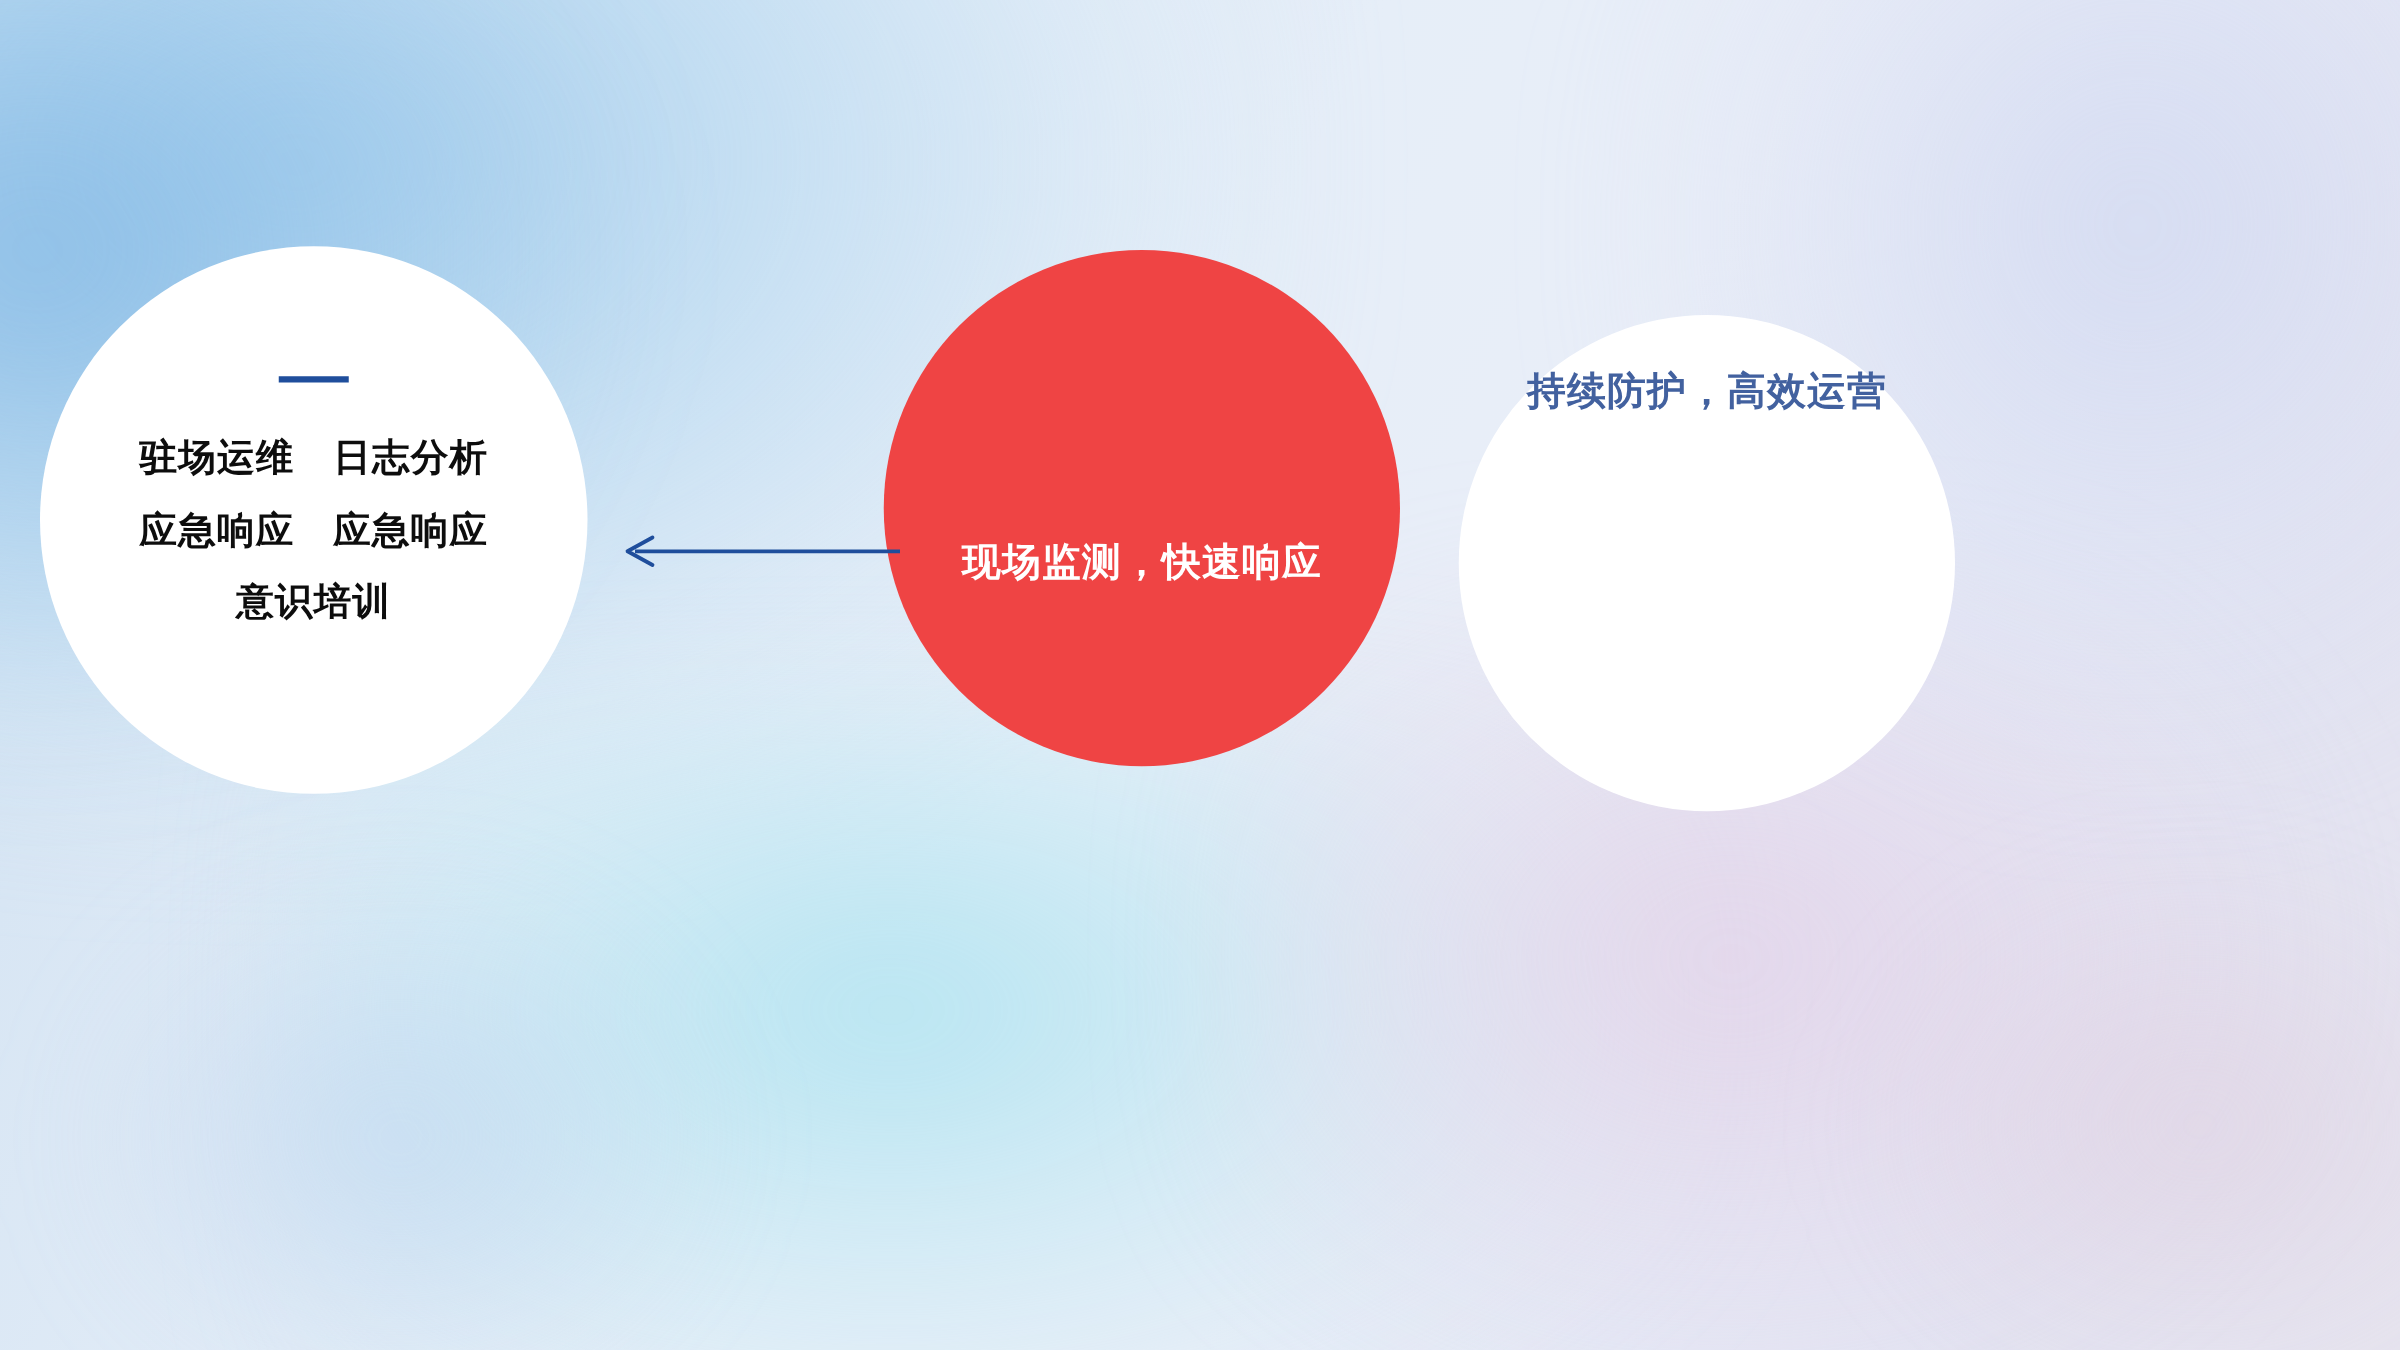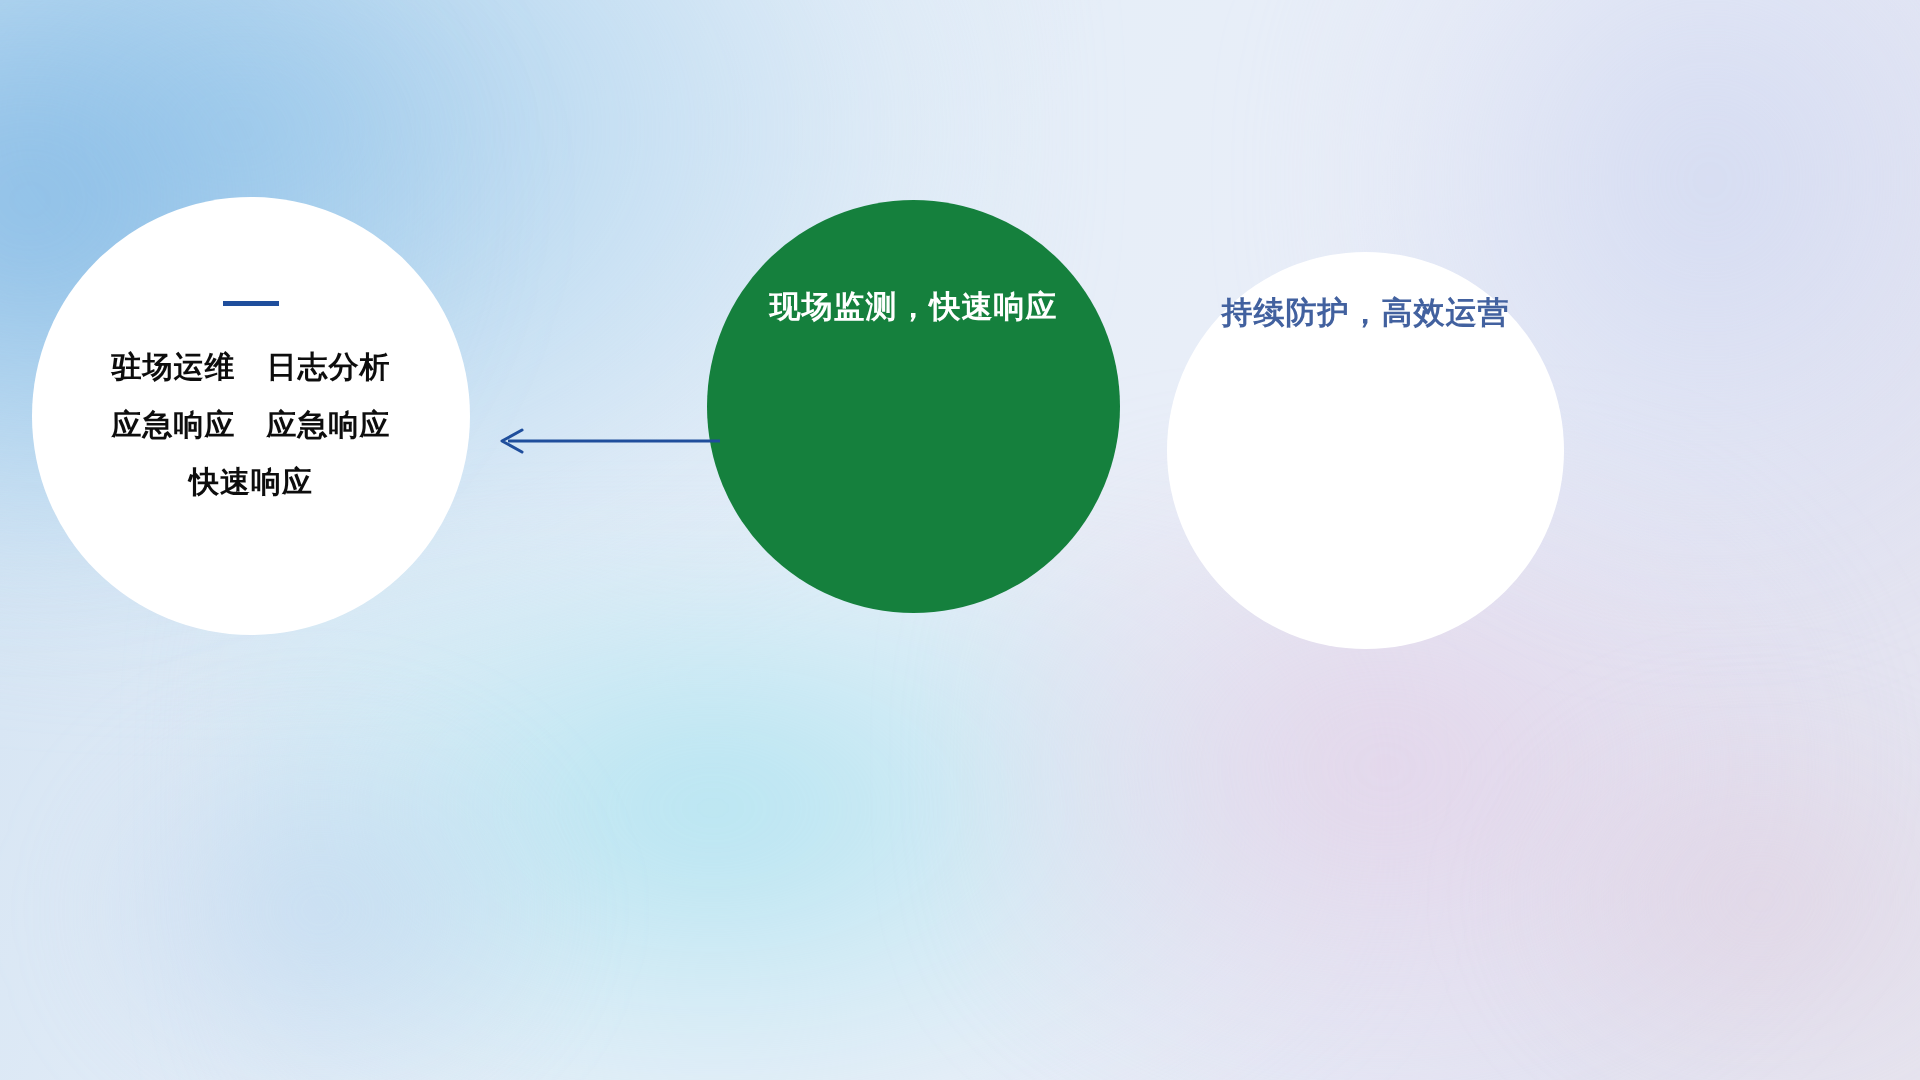--- a/index.html
+++ b/index.html
@@ -145,22 +145,22 @@
     letter-spacing: 1px;
     white-space: pre;
     line-height: 1.25;
   }
 
   .circle-mid {
     left: 707px;
     top: 200px;
     width: 413px;
     height: 413px;
-    background: #15803d;
-    justify-content: flex-start;
+    background: #ef4444;
+    justify-content: center;
     padding-top: 86px;
     z-index: 3;
   }
   .mid-title {
     font-size: 31px;
     font-weight: bold;
     color: #ffffff;
     letter-spacing: 1px;
     white-space: nowrap;
   }
@@ -221,21 +221,21 @@
   <div class="bg-wash-d"></div>
   <div class="bg-wash-e"></div>
   <div class="bg-wash-f"></div>
   <div class="bg-wash-g"></div>
 
   <div class="circle circle-left">
     <div class="accent-dash"></div>
     <div class="left-lines">
       <div class="left-line">驻场运维　日志分析</div>
       <div class="left-line">应急响应　应急响应</div>
-      <div class="left-line">快速响应</div>
+      <div class="left-line">意识培训</div>
     </div>
   </div>
 
   <svg class="connector" viewBox="0 0 230 46">
     <line x1="228" y1="23" x2="16" y2="23" stroke="#1f4e9c" stroke-width="3" stroke-linecap="butt"></line>
     <polyline points="30,12 10,23 30,34" fill="none" stroke="#1f4e9c" stroke-width="3" stroke-linecap="round" stroke-linejoin="round"></polyline>
   </svg>
 
   <div class="circle circle-mid">
     <div class="mid-title">现场监测，快速响应</div>

